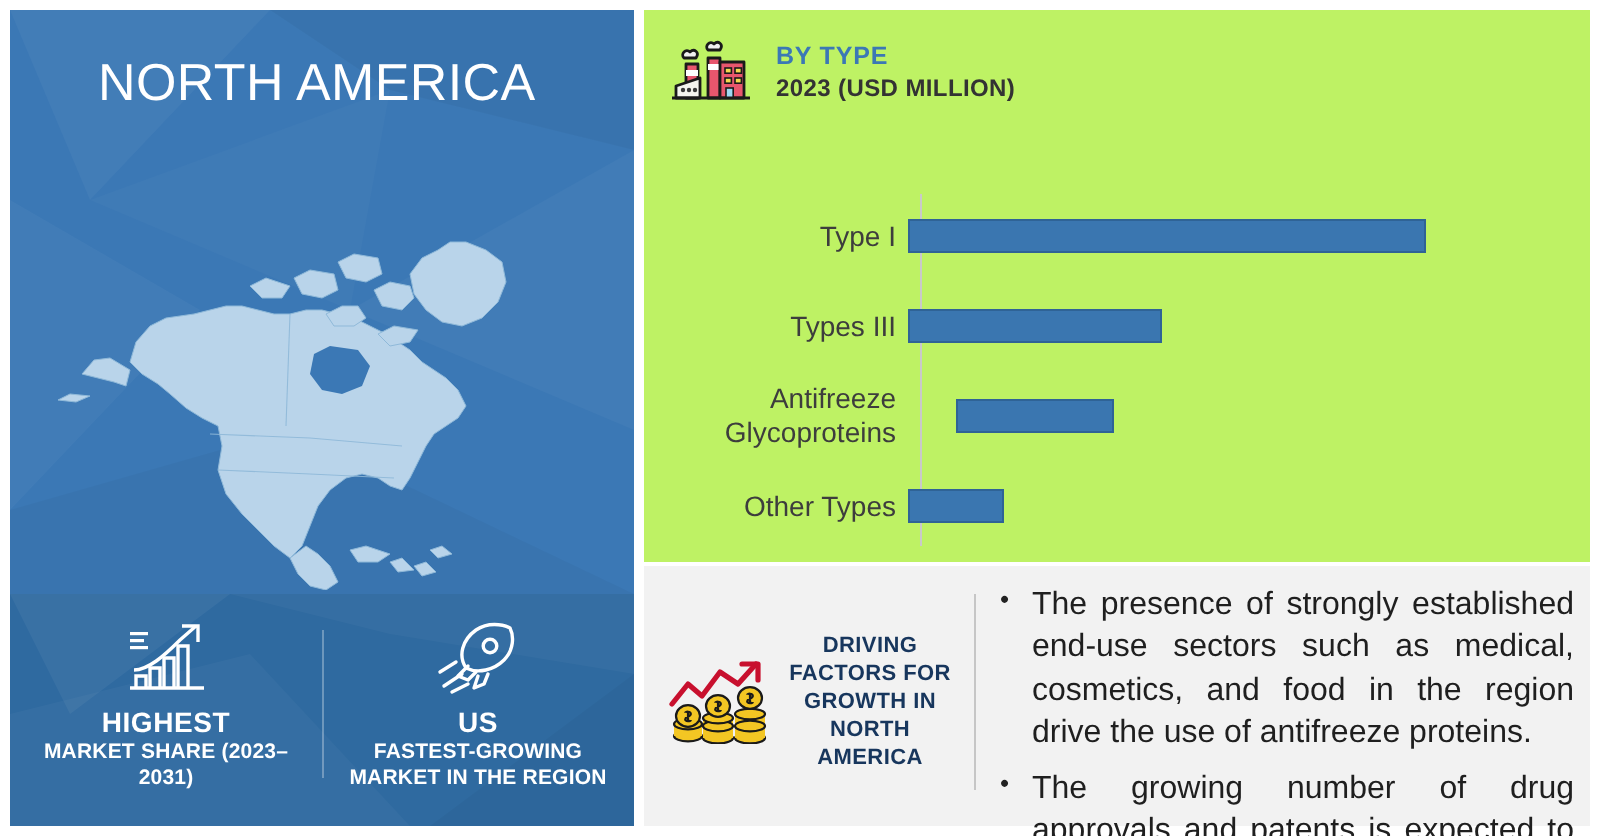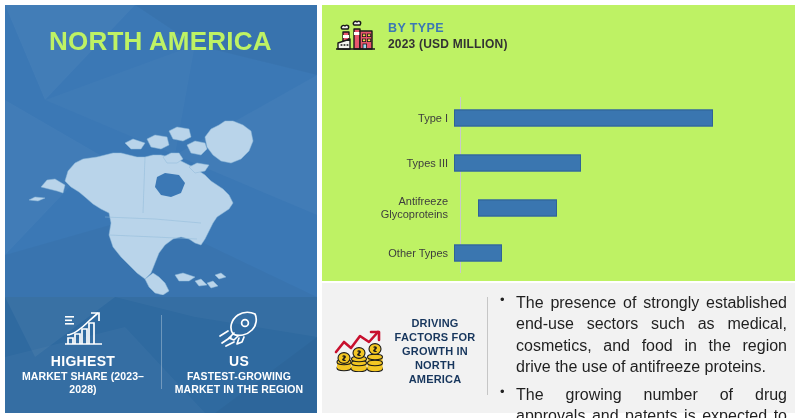--- a/index.html
+++ b/index.html
@@ -12,21 +12,21 @@
   #root { position:relative; width:800px; height:418px; background:#ffffff; }
 
   
   .left-panel {
     position:absolute; left:5px; top:5px; width:312px; height:408px;
     background:#3b78b5; overflow:hidden;
   }
   .facets { position:absolute; inset:0; pointer-events:none; }
   .region-title {
     position:absolute; left:44px; top:22px;
-    color:#bef264; font-size:26px; font-weight:bold; line-height:1.12;
+    color:#ffffff; font-size:26px; font-weight:normal; line-height:1.12;
     letter-spacing:0.2px; z-index:4;
   }
   .map-wrap {
     position:absolute; left:0px; top:62px; width:312px; height:228px; z-index:3;
   }
   .map-wrap svg { display:block; width:100%; height:100%; }
 
   .stats-panel {
     position:absolute; left:0; top:292px; width:312px; height:116px;
     background:#2f6aa0; overflow:hidden; z-index:5;
@@ -77,21 +77,21 @@
   .axis-line {
     position:absolute; left:126px; top:2px; width:1px; height:176px;
     background:#c9c9c9;
   }
   .bar-row {
     position:absolute; left:0; width:100%; height:40px;
     display:flex; align-items:center;
   }
   .bar-label {
     width:120px; text-align:right; padding-right:6px;
-    font-size:11px; color:#3d3d3d; line-height:1.18;
+    font-size:14px; color:#3d3d3d; line-height:1.18;
   }
   .bar-track { position:relative; flex:1; height:40px; }
   .bar {
     position:absolute; left:0; top:50%; transform:translateY(-50%);
     height:17px; background:#3a76b0; border:1px solid #2f6396;
   }
 
   
   .drivers-panel {
     position:absolute; left:322px; top:283px; width:473px; height:130px;
@@ -213,21 +213,21 @@
                 <path d="M31,3 L39,3 L39,11"></path>
               </g>
               <g fill="#ffffff">
                 <rect x="5" y="6" width="9" height="1.6"></rect>
                 <rect x="5" y="9.5" width="7" height="1.6"></rect>
                 <rect x="5" y="13" width="9" height="1.6"></rect>
               </g>
             </svg>
           </div>
           <div class="stat-big">HIGHEST</div>
-          <div class="stat-sub">MARKET SHARE (2023–2028)</div>
+          <div class="stat-sub">MARKET SHARE (2023–2031)</div>
         </div>
 
         <div class="stat-cell">
           <div class="stat-icon">
             <svg width="44" height="38" viewBox="0 0 44 38">
               <g fill="none" stroke="#ffffff" stroke-width="1.7" stroke-linecap="round" stroke-linejoin="round">
                 <path d="M16,24 C12,18 14,10 21,5 C27,1 34,2 38,4
                          C40,8 40,15 35,20 C30,25 22,27 16,24 Z"></path>
                 <path d="M17,23 L12,28 L17,30 L21,26"></path>
                 <path d="M22,28 L20,34 L25,32 L27,27"></path>

